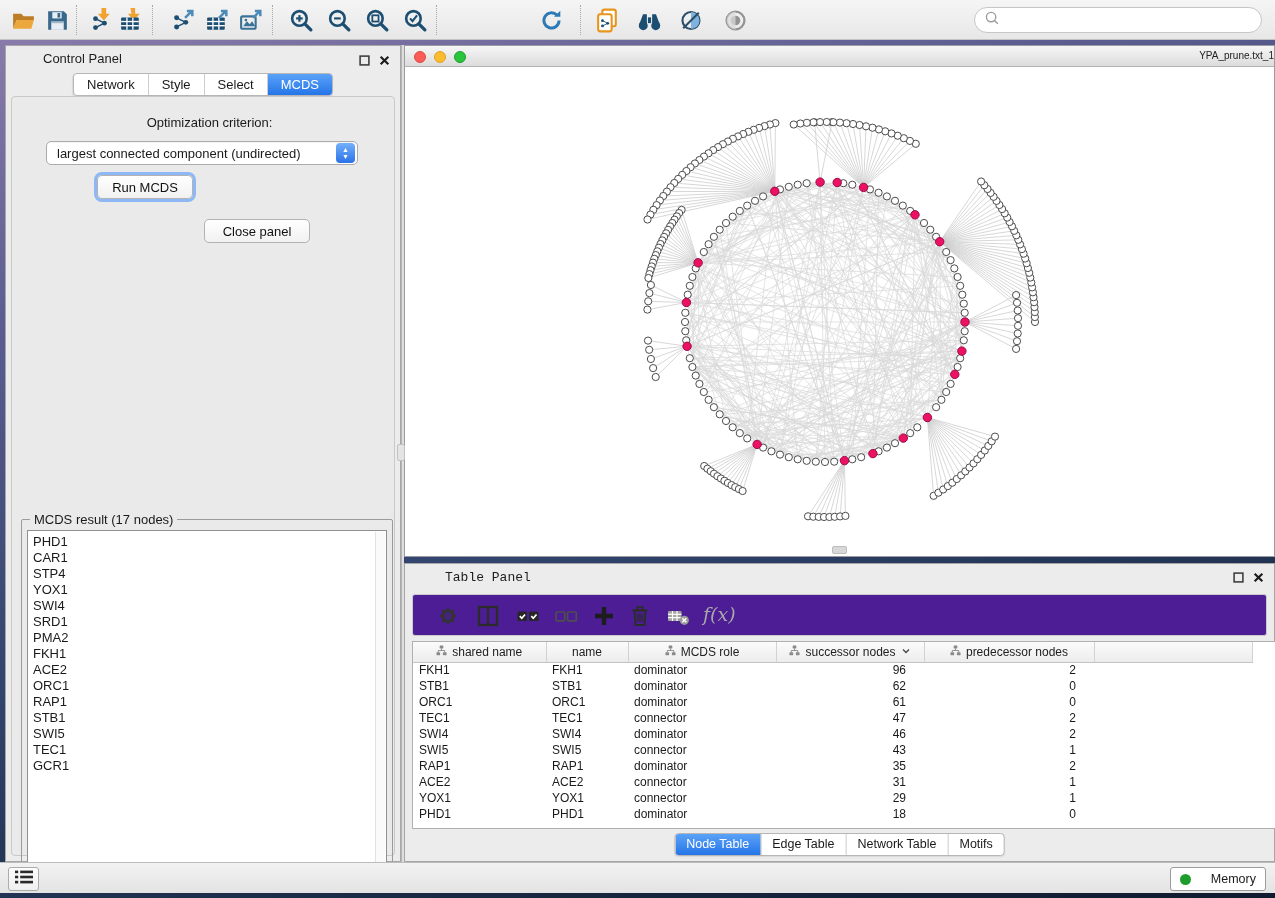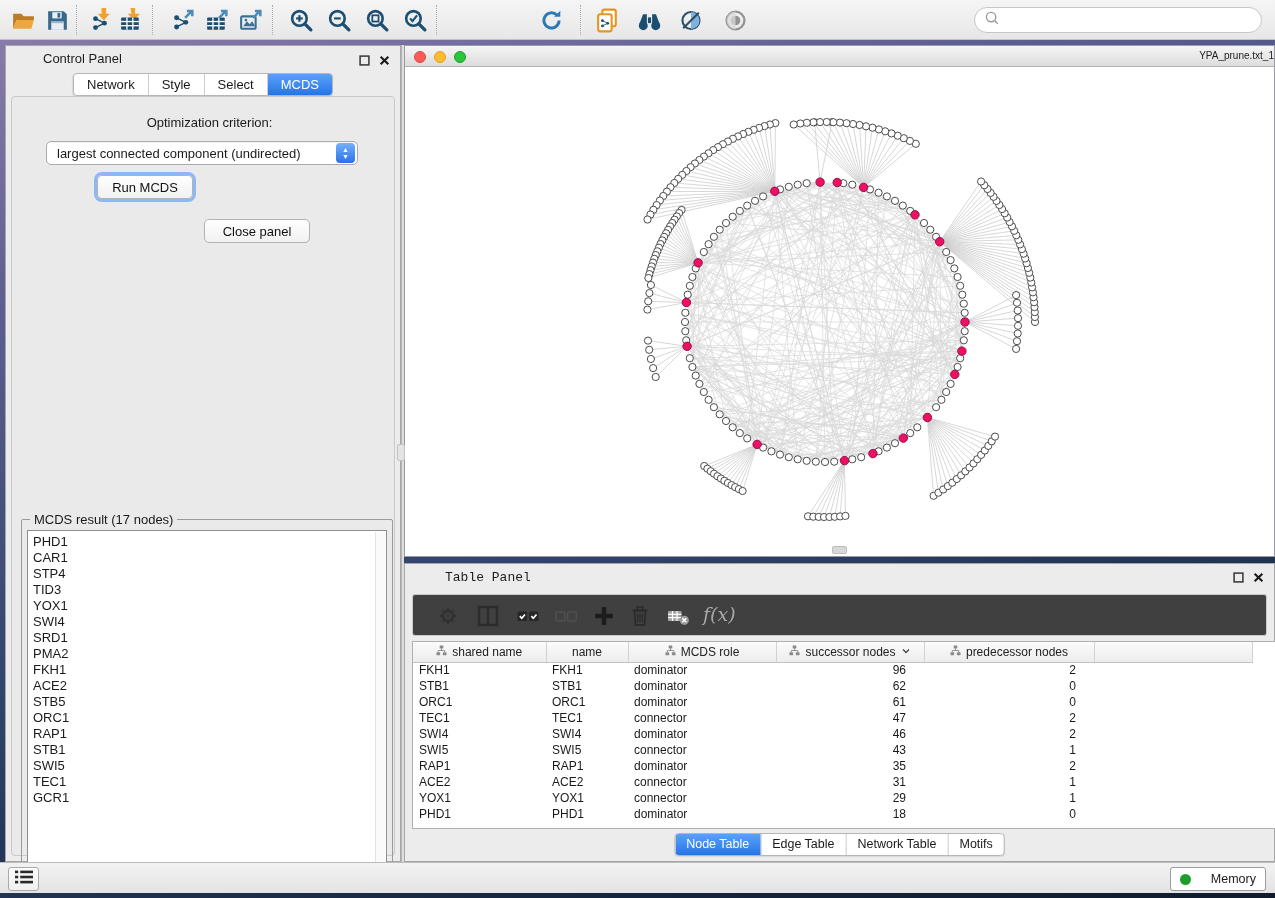--- a/index.html
+++ b/index.html
@@ -72,21 +72,21 @@
   .h-splitter-handle { position:absolute; left:427px; bottom:2px; width:15px; height:8px;
     background:#d8d8d8; border:1px solid #bdbdbd; border-radius:2px; }
   .v-splitter-handle { position:absolute; left:-8px; top:398px; width:8px; height:17px;
     background:#e4e4e4; border:1px solid #c2c2c2; border-radius:2px; }
   
   .table-panel { position:absolute; left:404px; top:563px; width:871px; height:299px;
     background:#ececec; border:1px solid #a6a6a6; }
   .tp-header { position:relative; height:26px;font-family:Liberation Mono, monospace; }
   .tp-header .panel-title { position:absolute; left:12px; top:6px; }
   .tp-toolbar { position:absolute; left:7px; top:30px; width:855px; height:42px;
-    background:#404040; border:1px solid #cacaca; border-radius:3px; }
+    background:#4c1d95; border:1px solid #cacaca; border-radius:3px; }
   .tp-tool { position:absolute; top:8px; width:26px; height:26px; }
   .tp-tool svg { width:26px; height:26px; }
   .fx { font-family:"DejaVu Serif","Liberation Serif",serif; font-style:italic; font-size:19px; color:#a9a9a9; }
   .node-table-wrap { position:absolute; left:7px; top:77px; width:999px; height:188px;
     background:#fff; border:1px solid #b0b0b0; }
   table.node-table { border-collapse:collapse; table-layout:fixed; width:839px; }
   .node-table th { height:20px; background:linear-gradient(#fbfbfb,#ececec);
     border-right:1px solid #d2d2d2; border-bottom:1px solid #c4c4c4; font-weight:normal; font-size:12px; color:#222; position:relative; }
   .th-inner { display:flex; align-items:center; justify-content:center; gap:5px; }
   .node-table td { height:16px; font-size:12px; padding:0 6px; white-space:nowrap; overflow:hidden; }
@@ -285,28 +285,26 @@
       <button class="btn focus-ring run-btn">Run MCDS</button>
       <button class="btn close-btn">Close panel</button>
     </div>
     <div class="group-box">
       <span class="group-legend">MCDS result (17 nodes)</span>
       <div class="mcds-list">
         <div class="mcds-items">
             <div class="list-item">PHD1</div>
             <div class="list-item">CAR1</div>
             <div class="list-item">STP4</div>
-            <div class="list-item">TID3</div>
             <div class="list-item">YOX1</div>
             <div class="list-item">SWI4</div>
             <div class="list-item">SRD1</div>
             <div class="list-item">PMA2</div>
             <div class="list-item">FKH1</div>
             <div class="list-item">ACE2</div>
-            <div class="list-item">STB5</div>
             <div class="list-item">ORC1</div>
             <div class="list-item">RAP1</div>
             <div class="list-item">STB1</div>
             <div class="list-item">SWI5</div>
             <div class="list-item">TEC1</div>
             <div class="list-item">GCR1</div>
           </div>
         <div class="mcds-scroll"></div>
       </div>
     </div>

